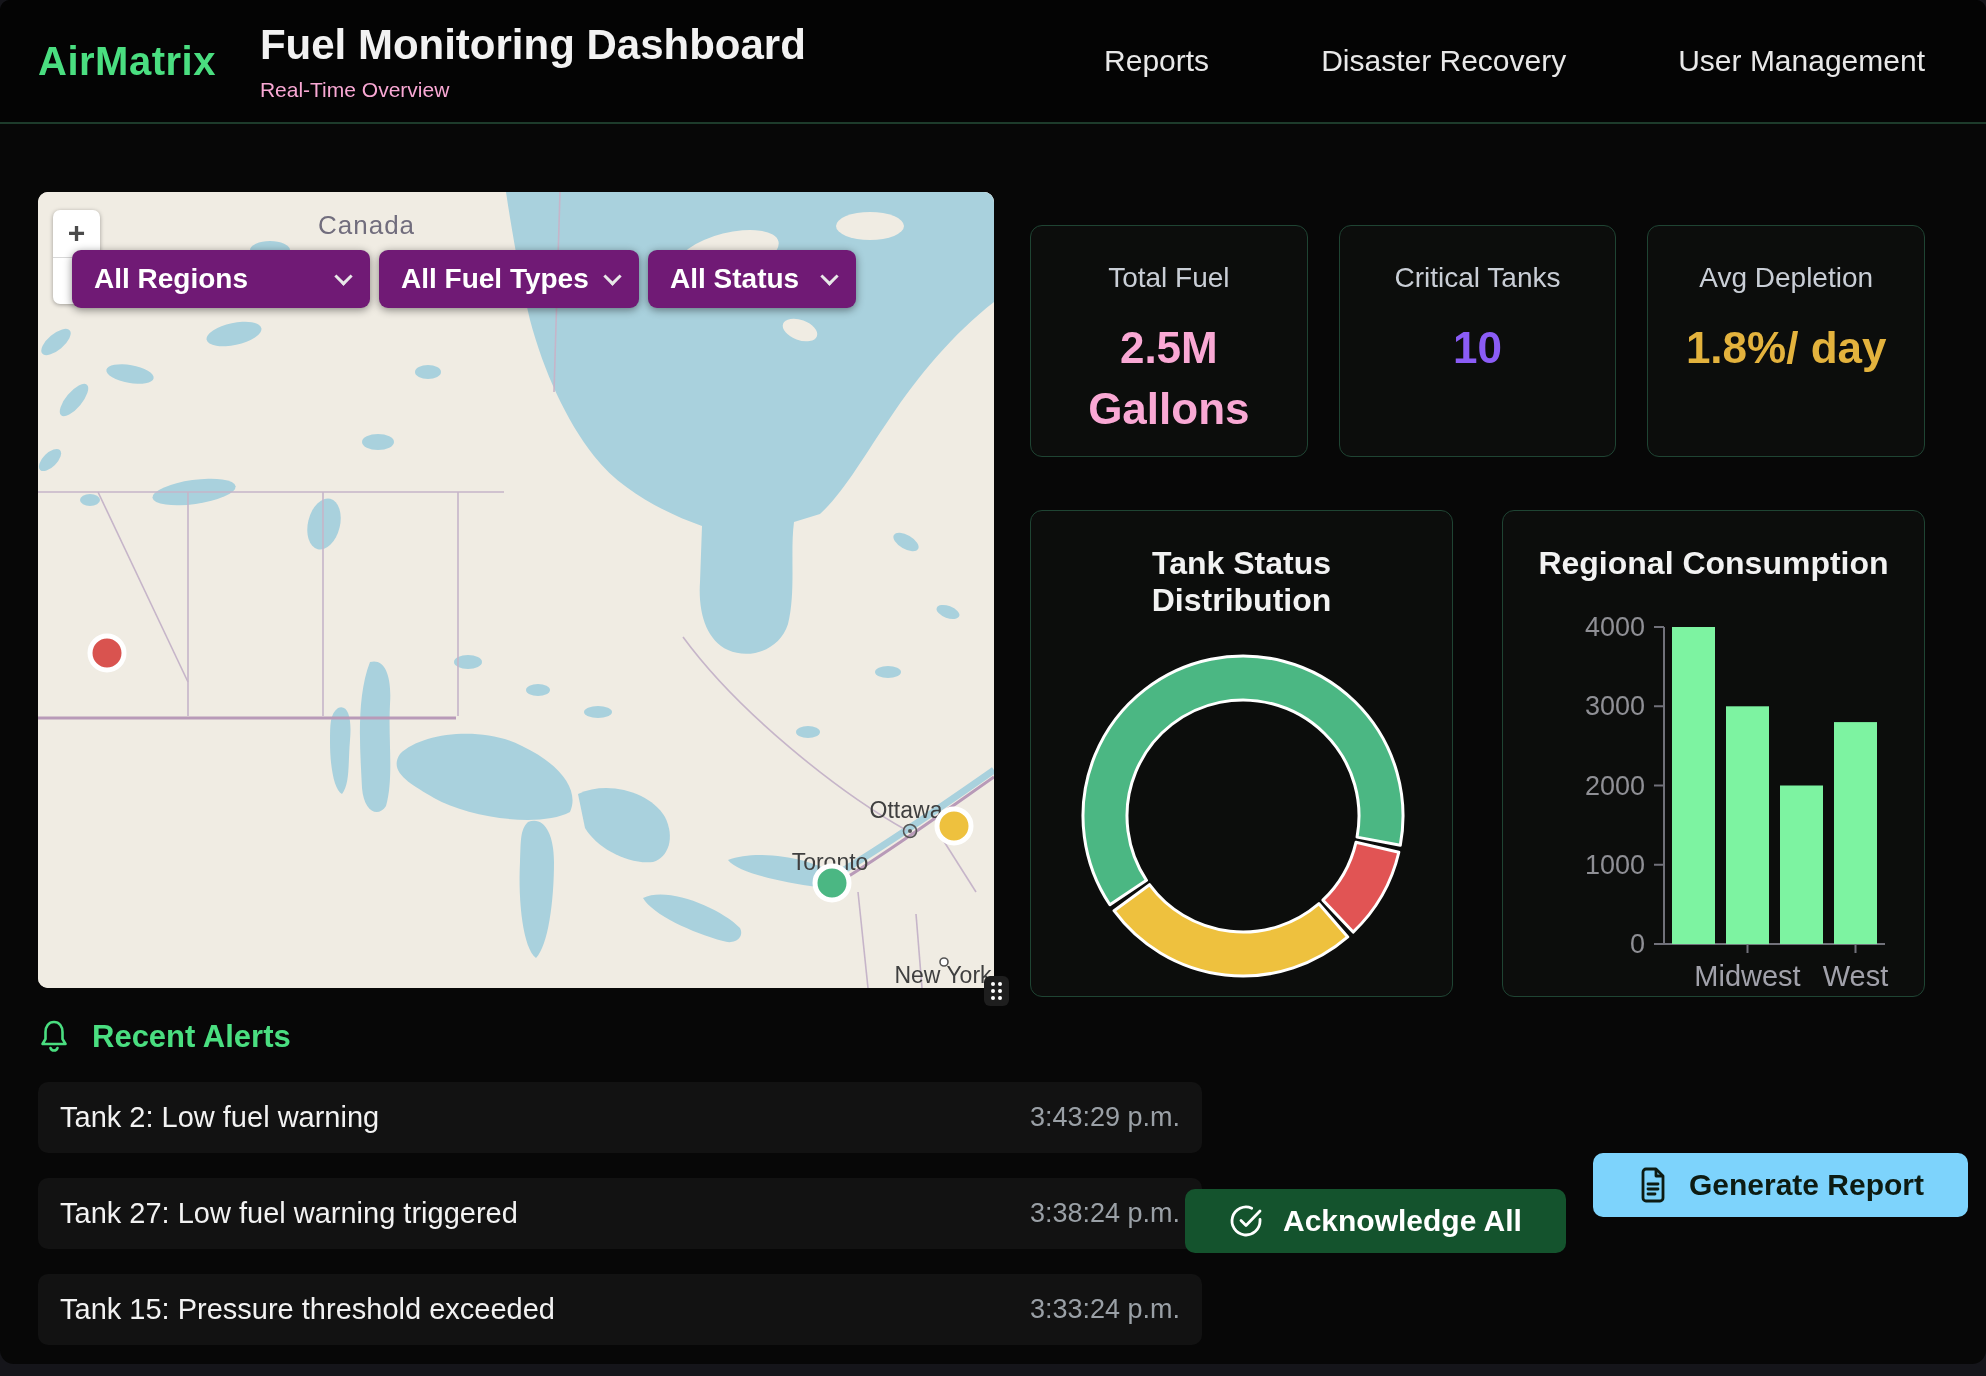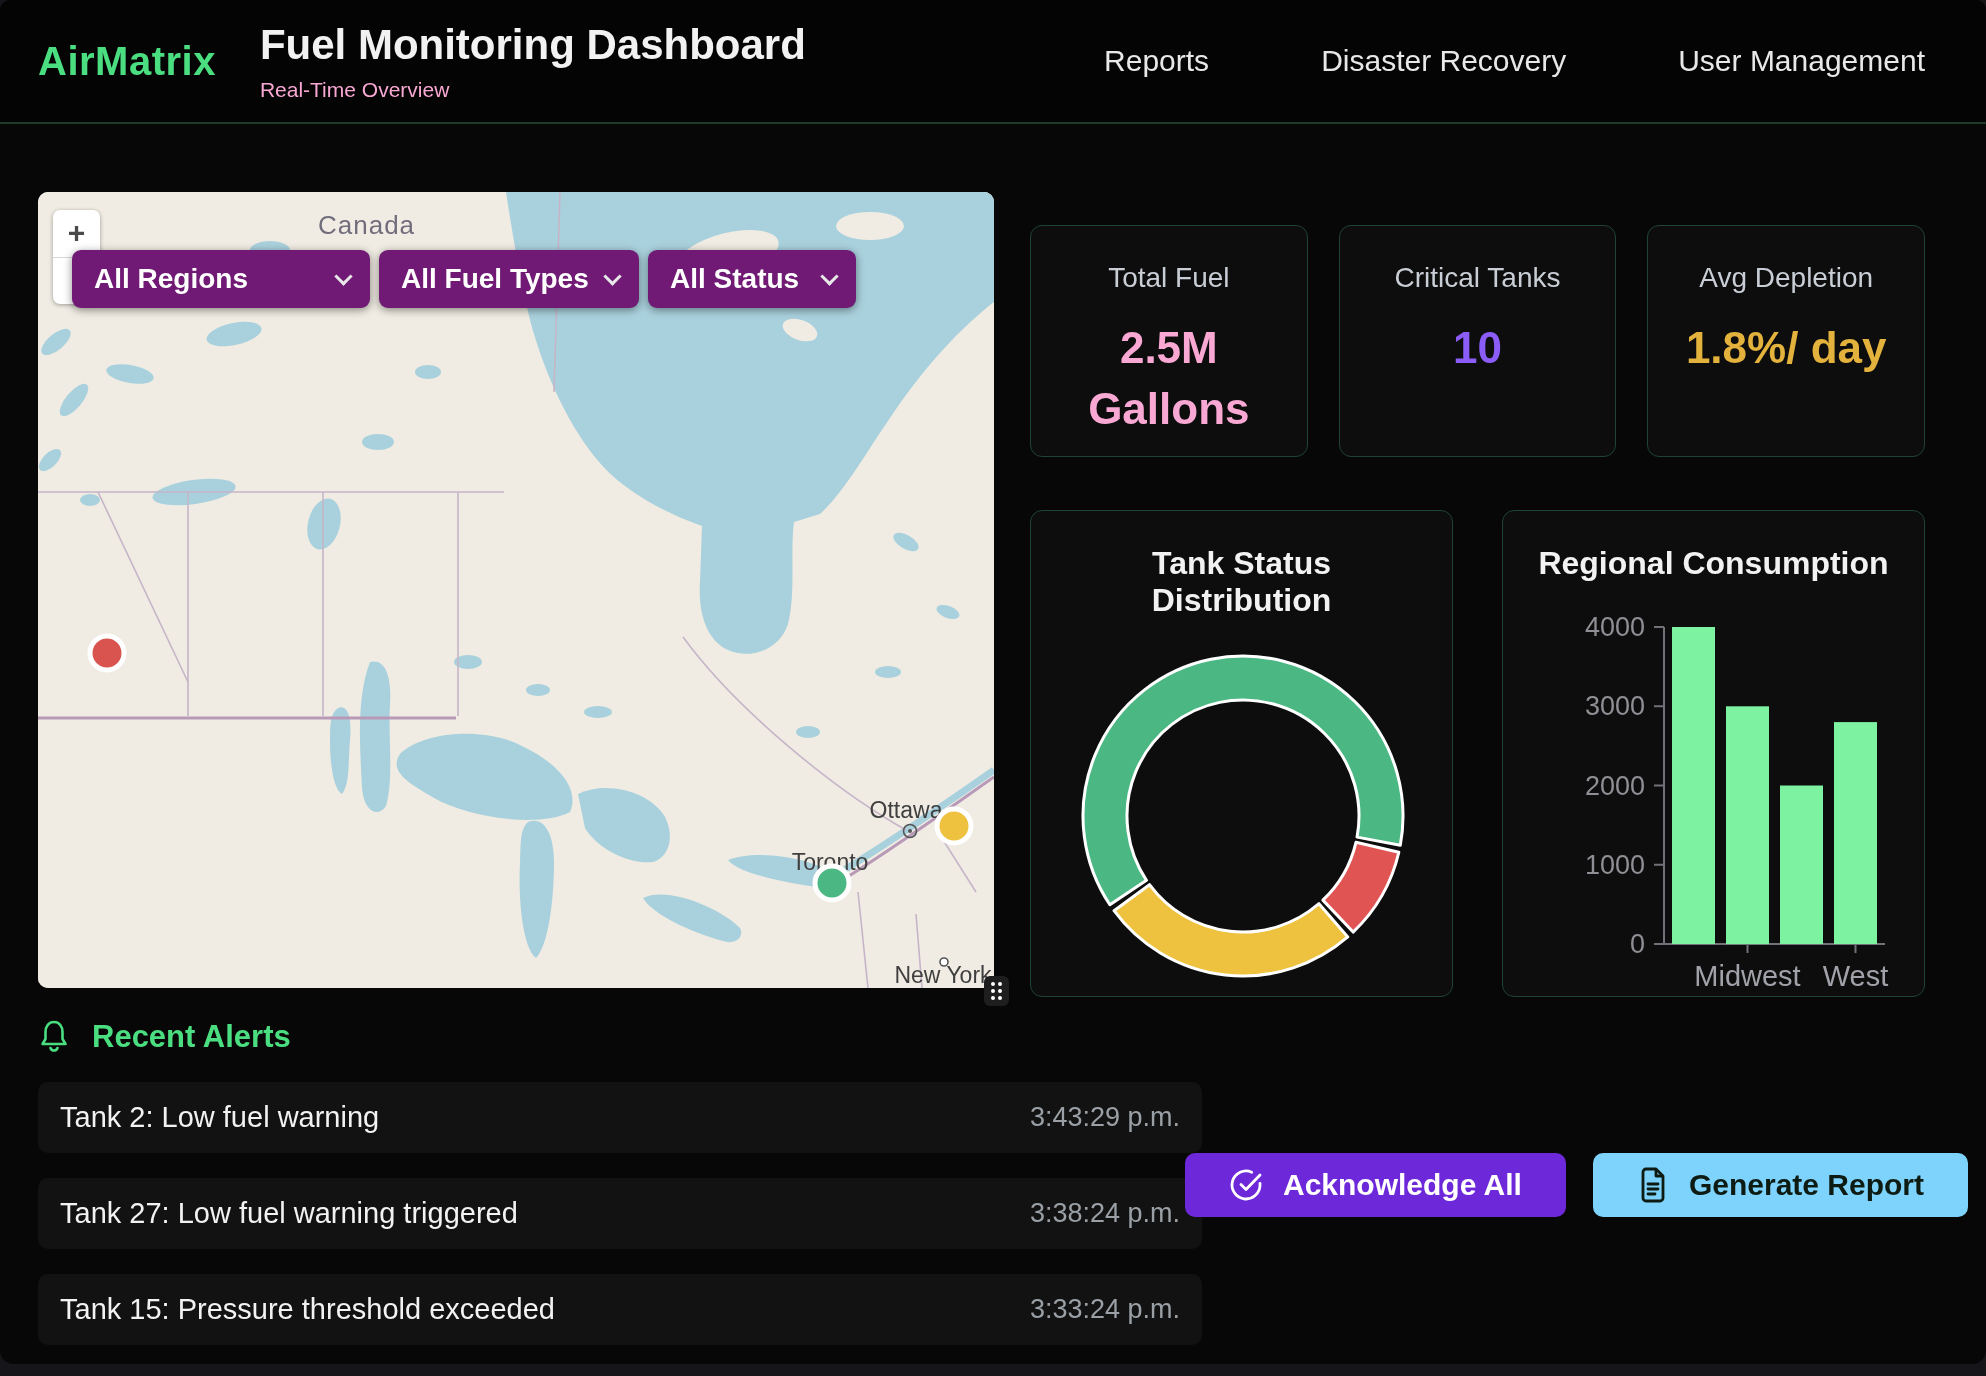--- a/index.html
+++ b/index.html
@@ -99,21 +99,21 @@
     margin-bottom:25px; font-size:29px; color:#f2f2f2;
   }
   .row .time { margin-left:auto; font-size:27px; color:#9aa0a6; }
 
   .actions { position:absolute; right:18px; top:156px; display:flex; gap:27px; }
   .btn {
     height:64px; border-radius:10px; border:none; cursor:pointer;
     display:flex; align-items:center; gap:20px; padding:0 44px;
     font-family:"Liberation Sans", sans-serif; font-size:30px; font-weight:600;
   }
-  .btn-ack { background:#6d28d9; color:#ffffff; }
+  .btn-ack { background:#14532d; color:#ffffff;margin-top:36px; }
   .btn-gen { background:#7dd3fc; color:#0d1b12; }
 </style>
 </head>
 <body>
 
 <div class="window">
 
   <div class="header">
     <div class="brand">AirMatrix</div>
     <div class="titleblock">

